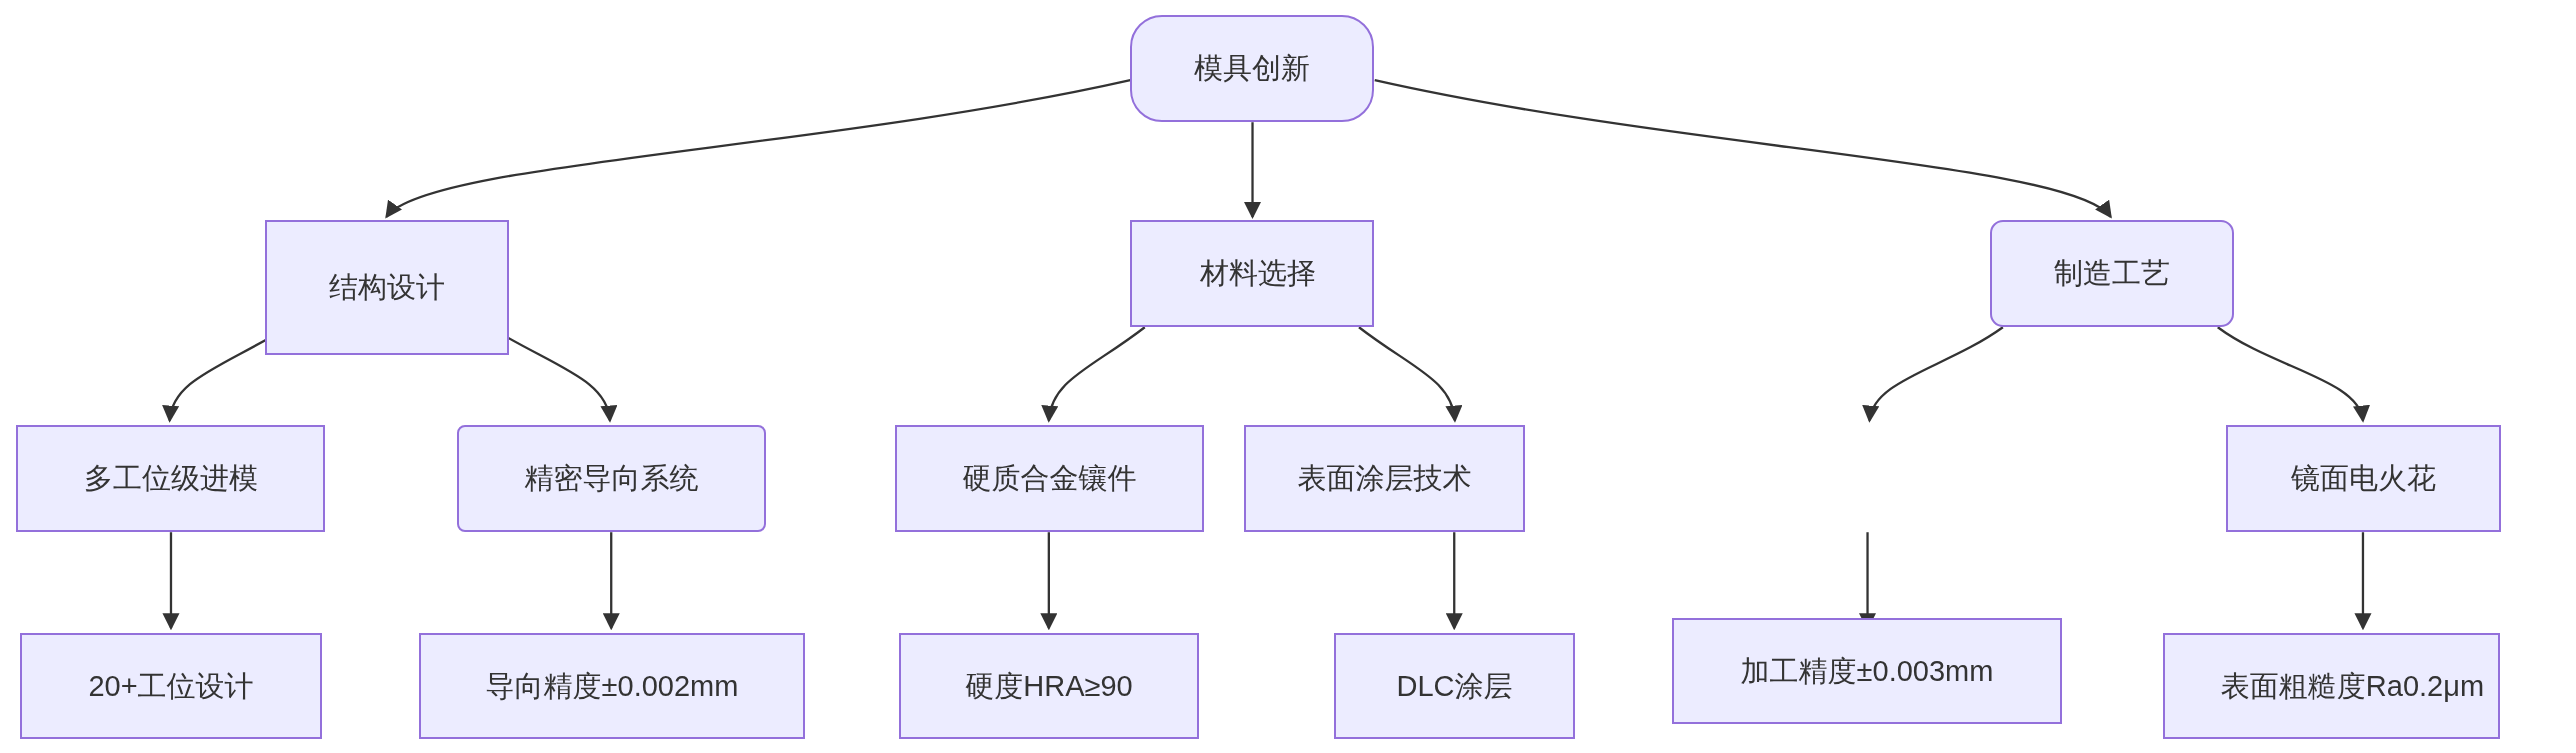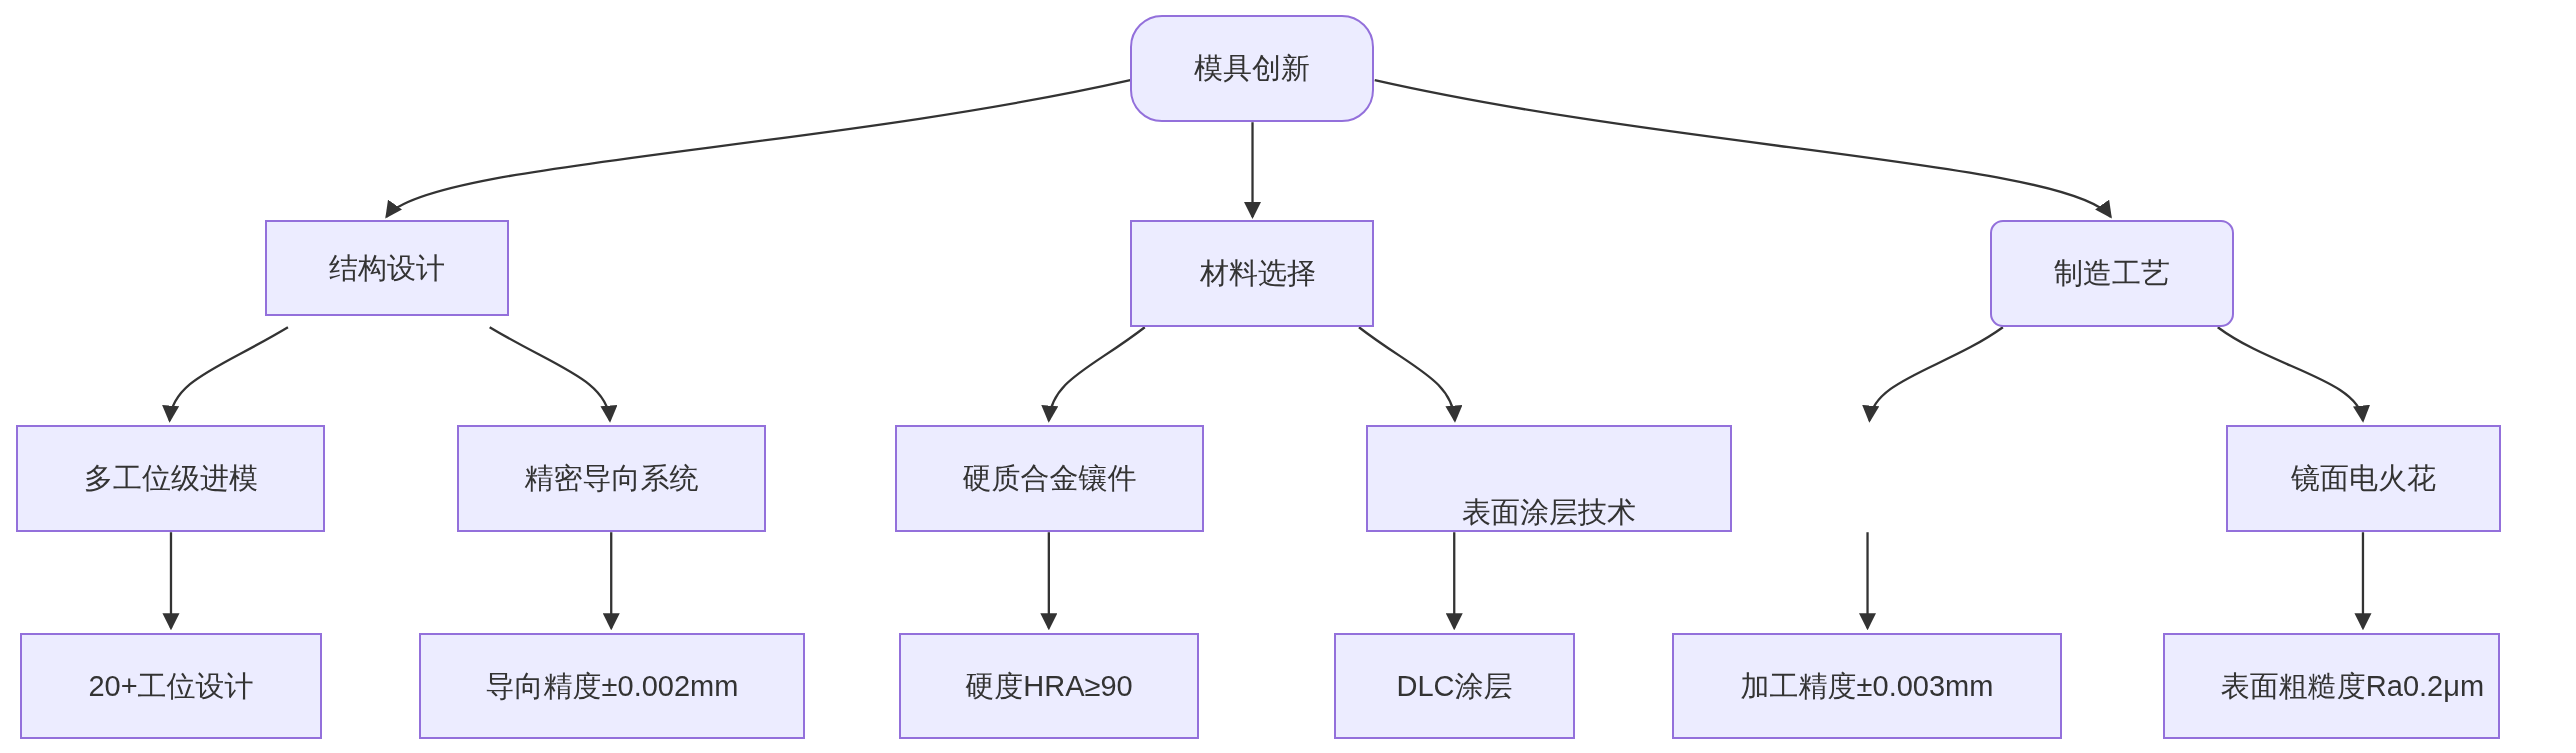--- a/index.html
+++ b/index.html
@@ -66,56 +66,56 @@
       <path d="M930,810 L930,956" class="edge-path" marker-end="url(#arrowhead)"></path>
       <path d="M1596,810 L1596,956" class="edge-path" marker-end="url(#arrowhead)"></path>
       <path d="M2213,810 L2213,956" class="edge-path" marker-end="url(#arrowhead)"></path>
       <path d="M2842,810 L2842,956" class="edge-path" marker-end="url(#arrowhead)"></path>
       <path d="M3596,810 L3596,956" class="edge-path" marker-end="url(#arrowhead)"></path>
     </svg>
 
 <div class="node" style="left: 1130px; top: 15px; width: 244px; height: 107px; border-radius: 32px;">
       <span class="label">模具创新</span>
     </div>
-    <div class="node" style="left: 265px; top: 220px; width: 244px; height: 96px;">
+    <div class="node" style="left: 265px; top: 220px; width: 244px; height: 135px;">
       <span class="label">结构设计</span>
     </div>
     <div class="node" style="left: 1130px; top: 220px; width: 244px; height: 107px; padding-left: 12px;">
       <span class="label">材料选择</span>
     </div>
     <div class="node" style="left: 1990px; top: 220px; width: 244px; height: 107px; border-radius: 13px;">
       <span class="label">制造工艺</span>
     </div>
     <div class="node" style="left: 16.4px; top: 425px; width: 309px; height: 107px;">
       <span class="label">多工位级进模</span>
     </div>
-    <div class="node" style="left: 457px; top: 425px; width: 309px; height: 107px;">
+    <div class="node" style="left: 457px; top: 425px; width: 309px; height: 107px; border-radius: 8px;">
       <span class="label">精密导向系统</span>
     </div>
     <div class="node" style="left: 895px; top: 425px; width: 309px; height: 107px;">
       <span class="label">硬质合金镶件</span>
     </div>
-    <div class="node" style="left: 1366px; top: 425px; width: 366px; height: 107px; align-items: flex-end;">
+    <div class="node" style="left: 1244px; top: 425px; width: 281px; height: 107px;">
       <span class="label">表面涂层技术</span>
     </div>
     <div class="node" style="left: 2226px; top: 425px; width: 275px; height: 107px;">
       <span class="label">镜面电火花</span>
     </div>
     <div class="node" style="left: 20px; top: 633px; width: 302px; height: 106px;">
       <span class="label">20+工位设计</span>
     </div>
     <div class="node" style="left: 419px; top: 633px; width: 386px; height: 106px;">
       <span class="label">导向精度±0.002mm</span>
     </div>
     <div class="node" style="left: 899px; top: 633px; width: 300px; height: 106px;">
       <span class="label">硬度HRA≥90</span>
     </div>
     <div class="node" style="left: 1334px; top: 633px; width: 241px; height: 106px;">
       <span class="label">DLC涂层</span>
     </div>
-    <div class="node" style="left: 1672px; top: 633px; width: 390px; height: 106px; text-align: center;">
+    <div class="node" style="left: 1672px; top: 618px; width: 390px; height: 106px; text-align: center;">
       <span class="label">加工精度±0.003mm</span>
     </div>
     <div class="node" style="left: 2163px; top: 633px; width: 337px; height: 106px; padding-left: 42px;">
       <span class="label">表面粗糙度Ra0.2μm</span>
     </div>
   </div>
 
 
 </body></html>

